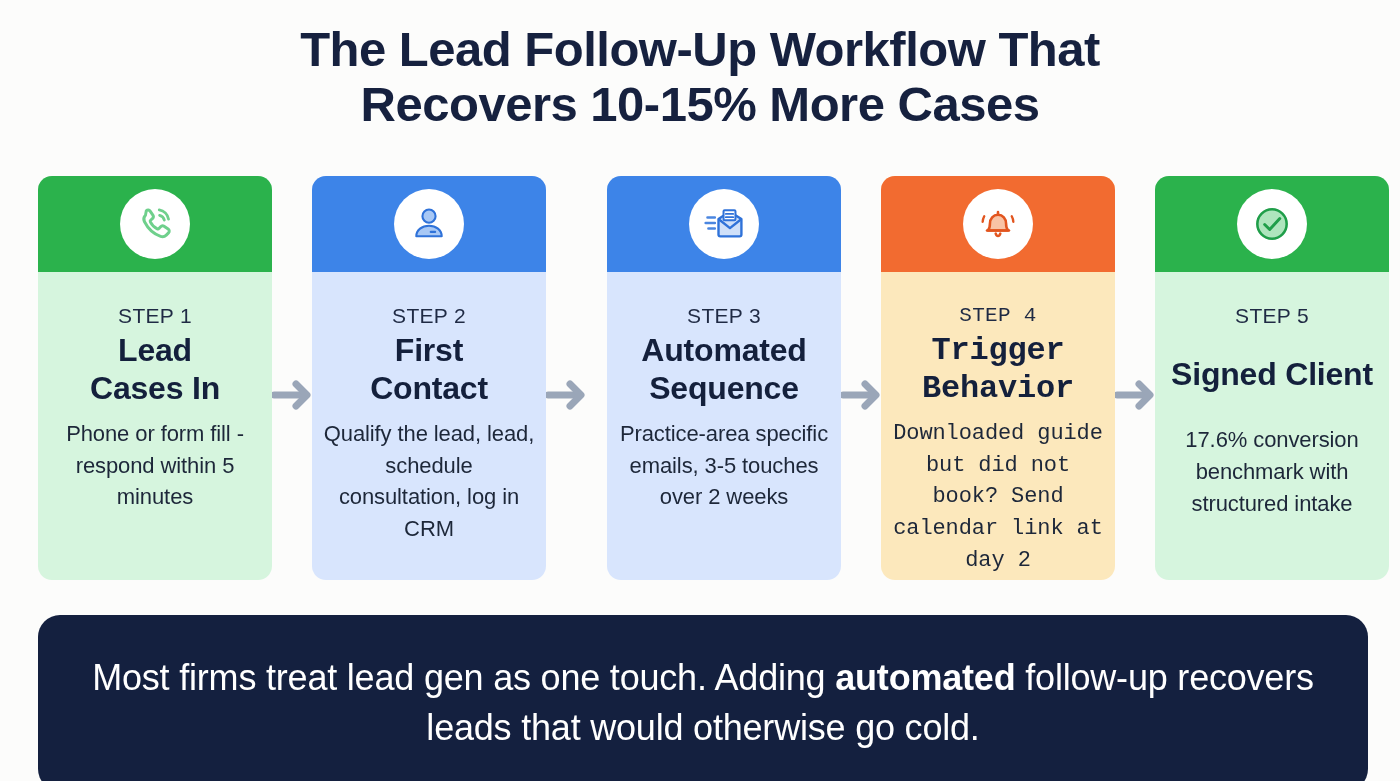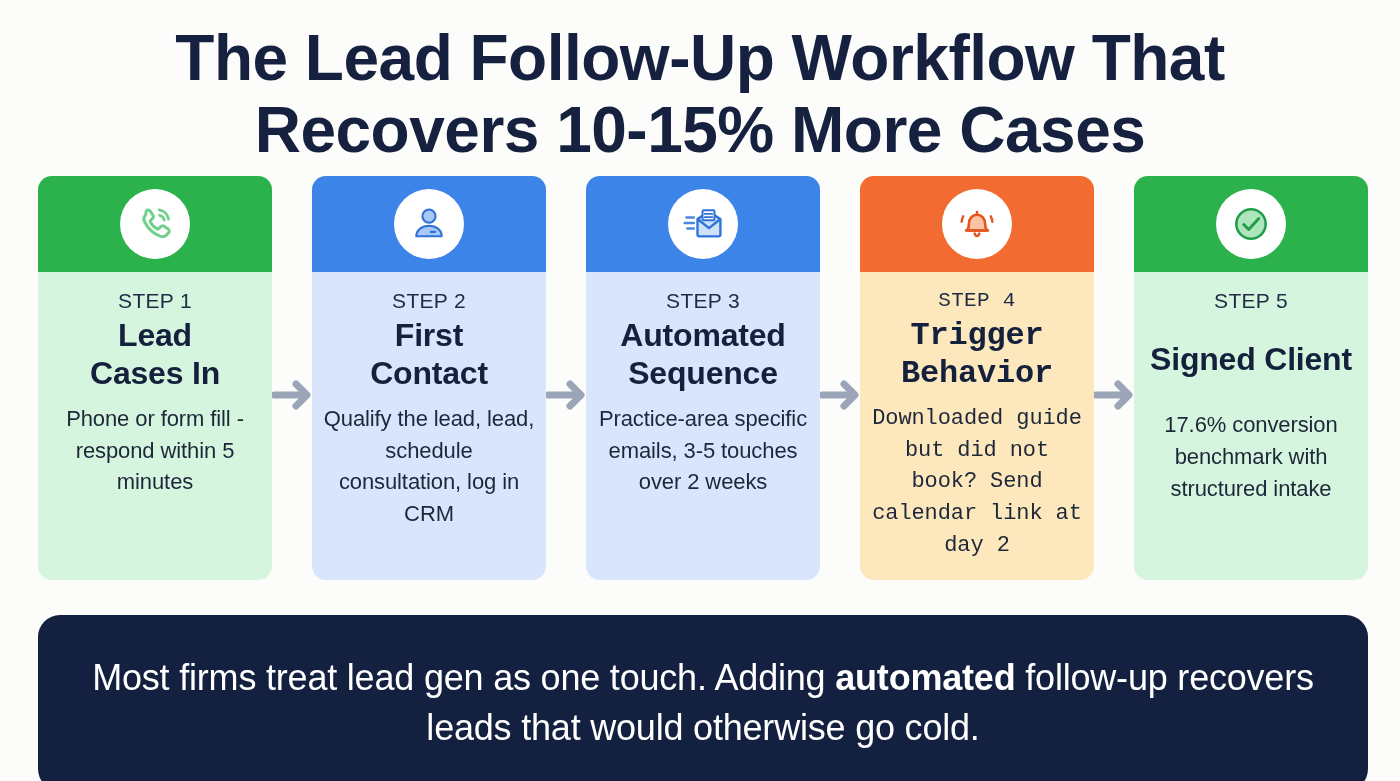--- a/index.html
+++ b/index.html
@@ -25,21 +25,21 @@
 
   
   .title-block {
     position: absolute;
     top: 22px;
     left: 0;
     width: 1400px;
     text-align: center;
   }
   .title-line {
-    font-size: 64px;
+    font-size: 49px;
     font-weight: bold;
     color: #16213f;
     line-height: 1.13;
     letter-spacing: -0.5px;
     white-space: nowrap;
   }
 
   
   .steps-row {
     position: absolute;
@@ -80,21 +80,21 @@
     background: #ffffff;
     display: flex;
     align-items: center;
     justify-content: center;
     box-shadow: 0 0 0 0 rgba(0,0,0,0);
   }
   .icon-badge svg { display: block; }
 
   .card-body {
     flex: 1 1 auto;
-    padding: 16px 10px 14px 10px;
+    padding: 31px 10px 14px 10px;
     text-align: center;
     box-sizing: border-box;
   }
 
   .step-label {
     font-size: 21px;
     color: #1f2a44;
     line-height: 1.2;
     margin-bottom: 4px;
     letter-spacing: 0.3px;
@@ -216,21 +216,21 @@
       </div>
     </div>
 
     <div class="arrow">
       <svg width="40" height="34" viewBox="0 0 40 34">
         <path d="M2 17h26" stroke="#9aa6b8" stroke-width="7" stroke-linecap="round" fill="none"></path>
         <path d="M24 6l11 11-11 11" stroke="#9aa6b8" stroke-width="7" stroke-linecap="round" stroke-linejoin="round" fill="none"></path>
       </svg>
     </div>
 
-    <div class="card card-3" id="card-3" style="background: rgb(216, 229, 253);">
+    <div class="card card-3" id="card-3" style="background: rgb(216, 229, 253); margin-left: 21px;">
       <div class="card-header" id="card-3-header" style="background: rgb(61, 132, 232);">
         <div class="icon-badge">
           <span>
             <svg width="44" height="44" viewBox="0 0 48 48">
               <path d="M6 17h8M4 23h10M7 29h7" stroke="#4b86e0" stroke-width="2.8" stroke-linecap="round"></path>
               <path d="M18 18.5l12-8 13 8v17a2 2 0 0 1-2 2H20a2 2 0 0 1-2-2z" fill="#cfe0f9" stroke="#2f72d9" stroke-width="2.6" stroke-linejoin="round"></path>
               <rect x="23.5" y="9" width="13" height="11" rx="1.2" fill="#ffffff" stroke="#2f72d9" stroke-width="2.2"></rect>
               <path d="M26 13h8M26 16.5h8" stroke="#2f72d9" stroke-width="2" stroke-linecap="round"></path>
               <path d="M18 18.5l12.5 10L43 18.5" fill="none" stroke="#2f72d9" stroke-width="2.6" stroke-linejoin="round"></path>
             </svg>

